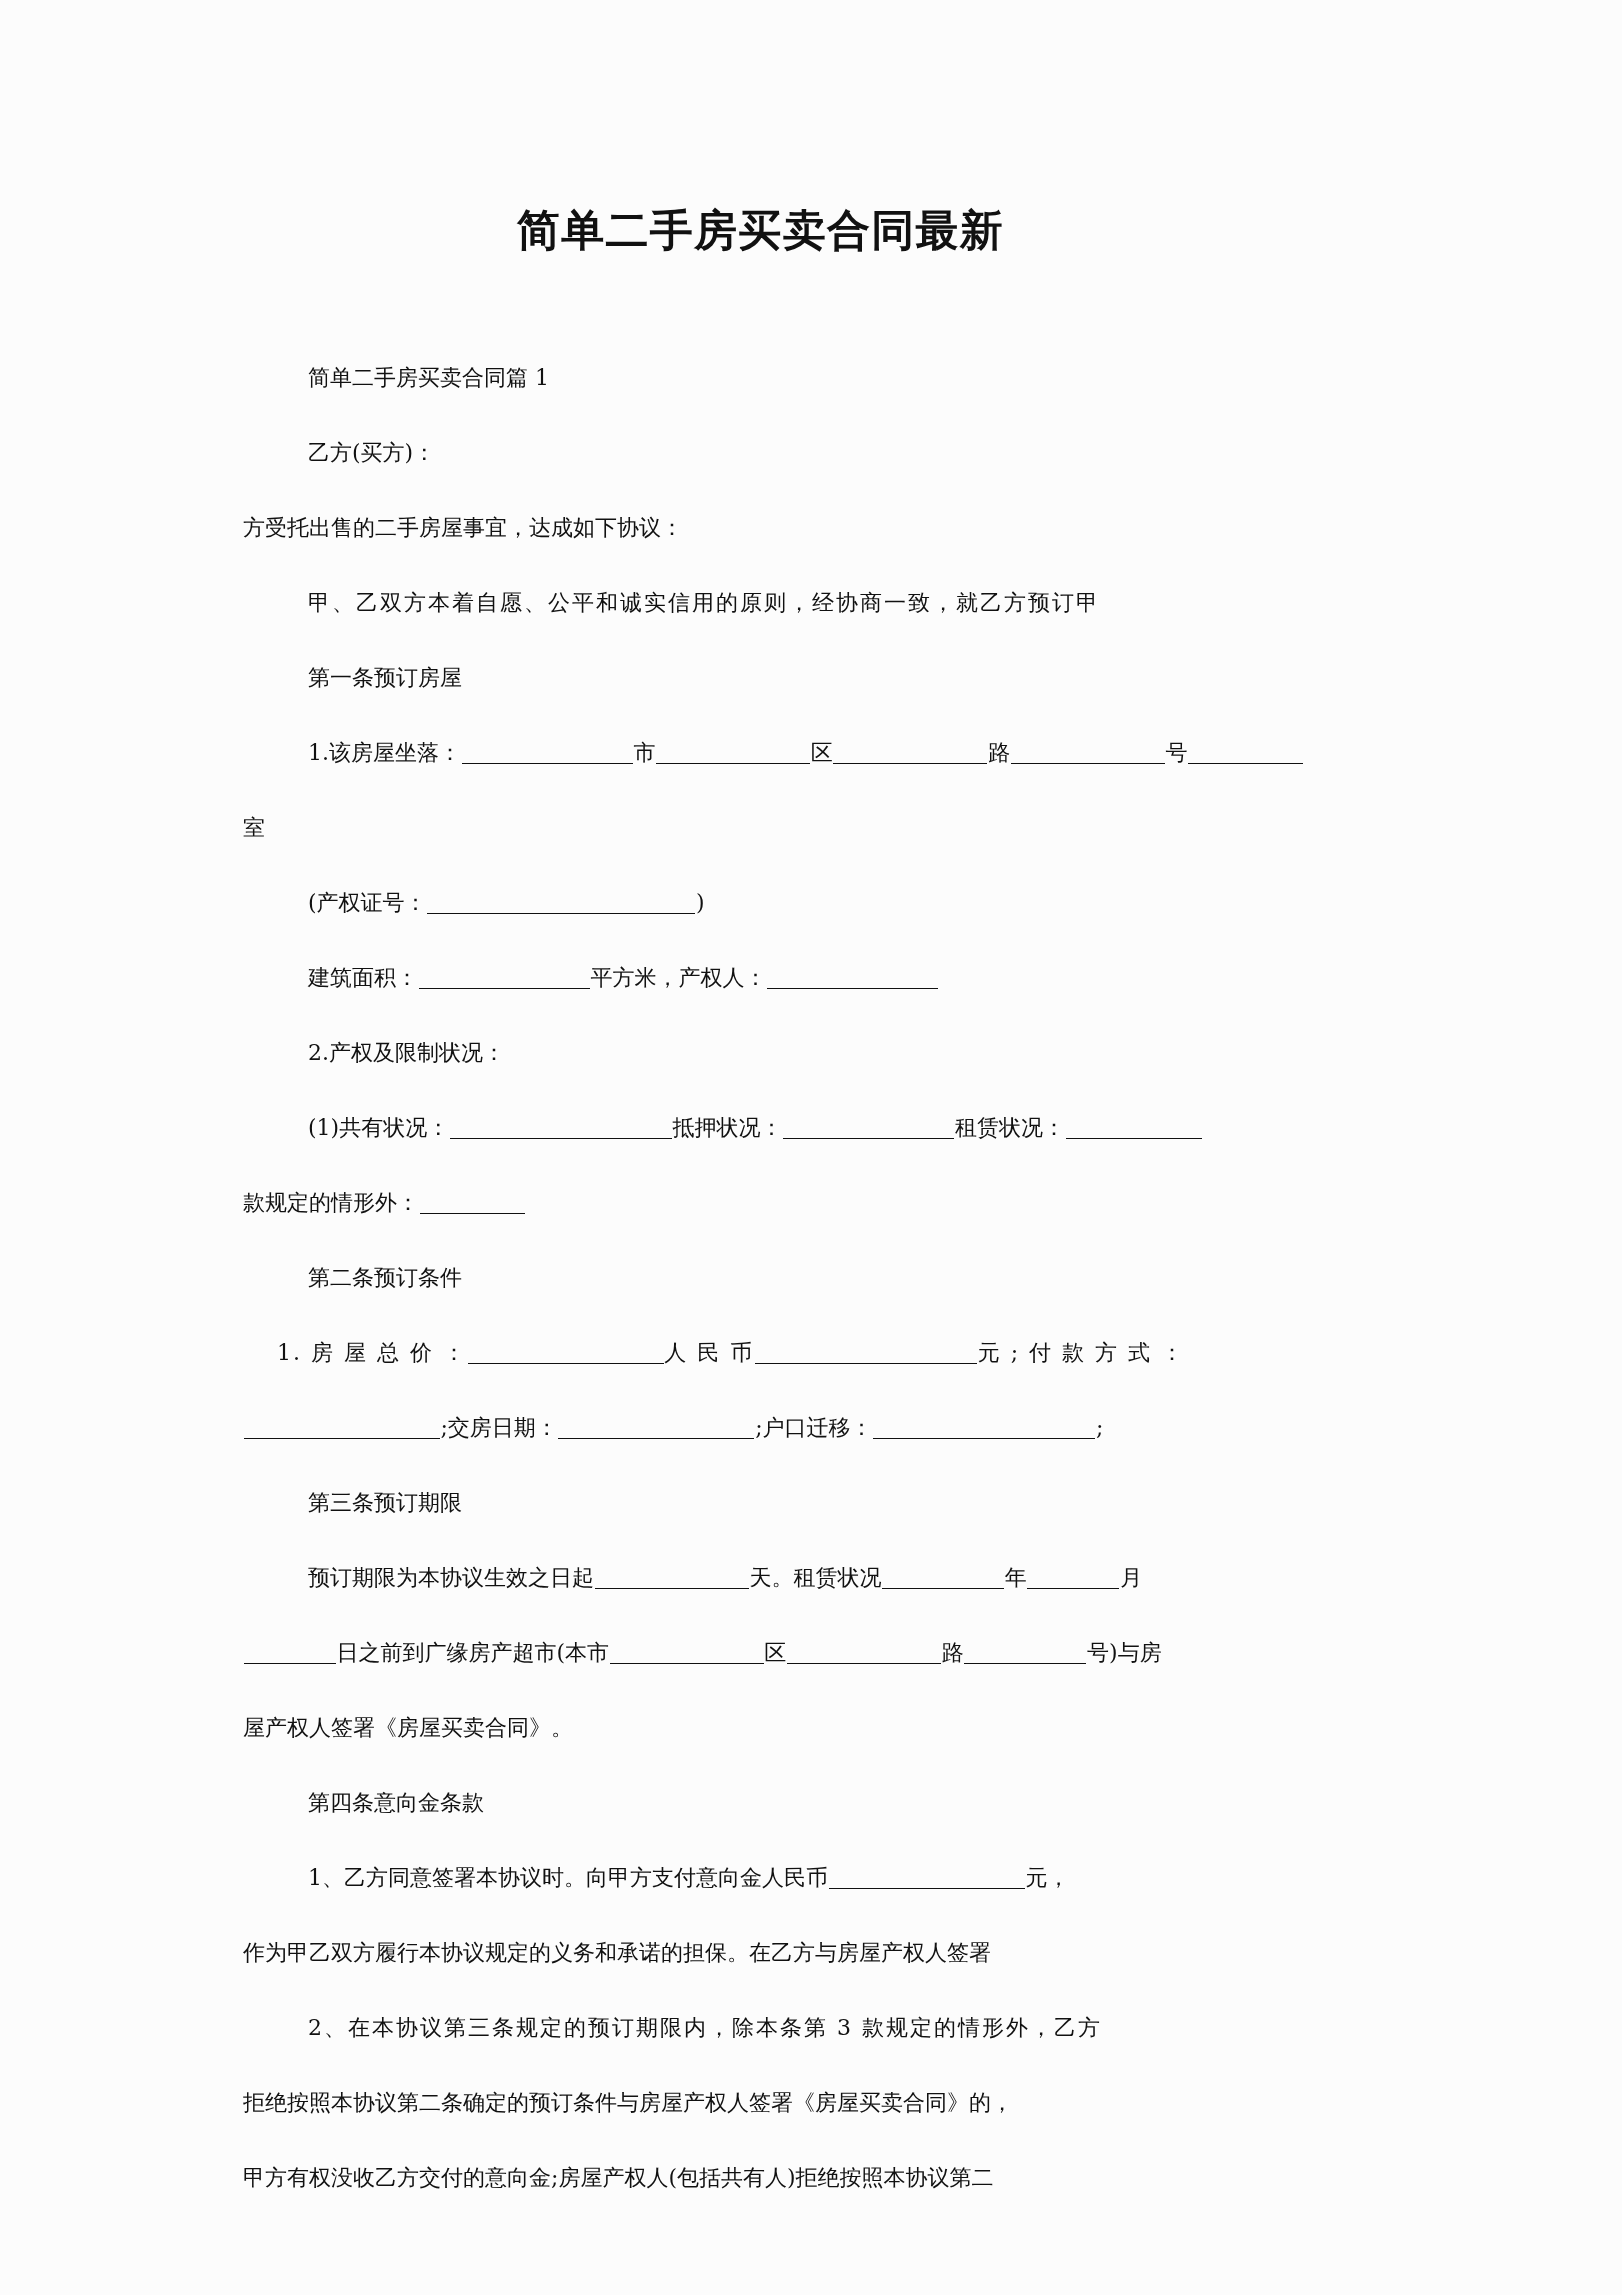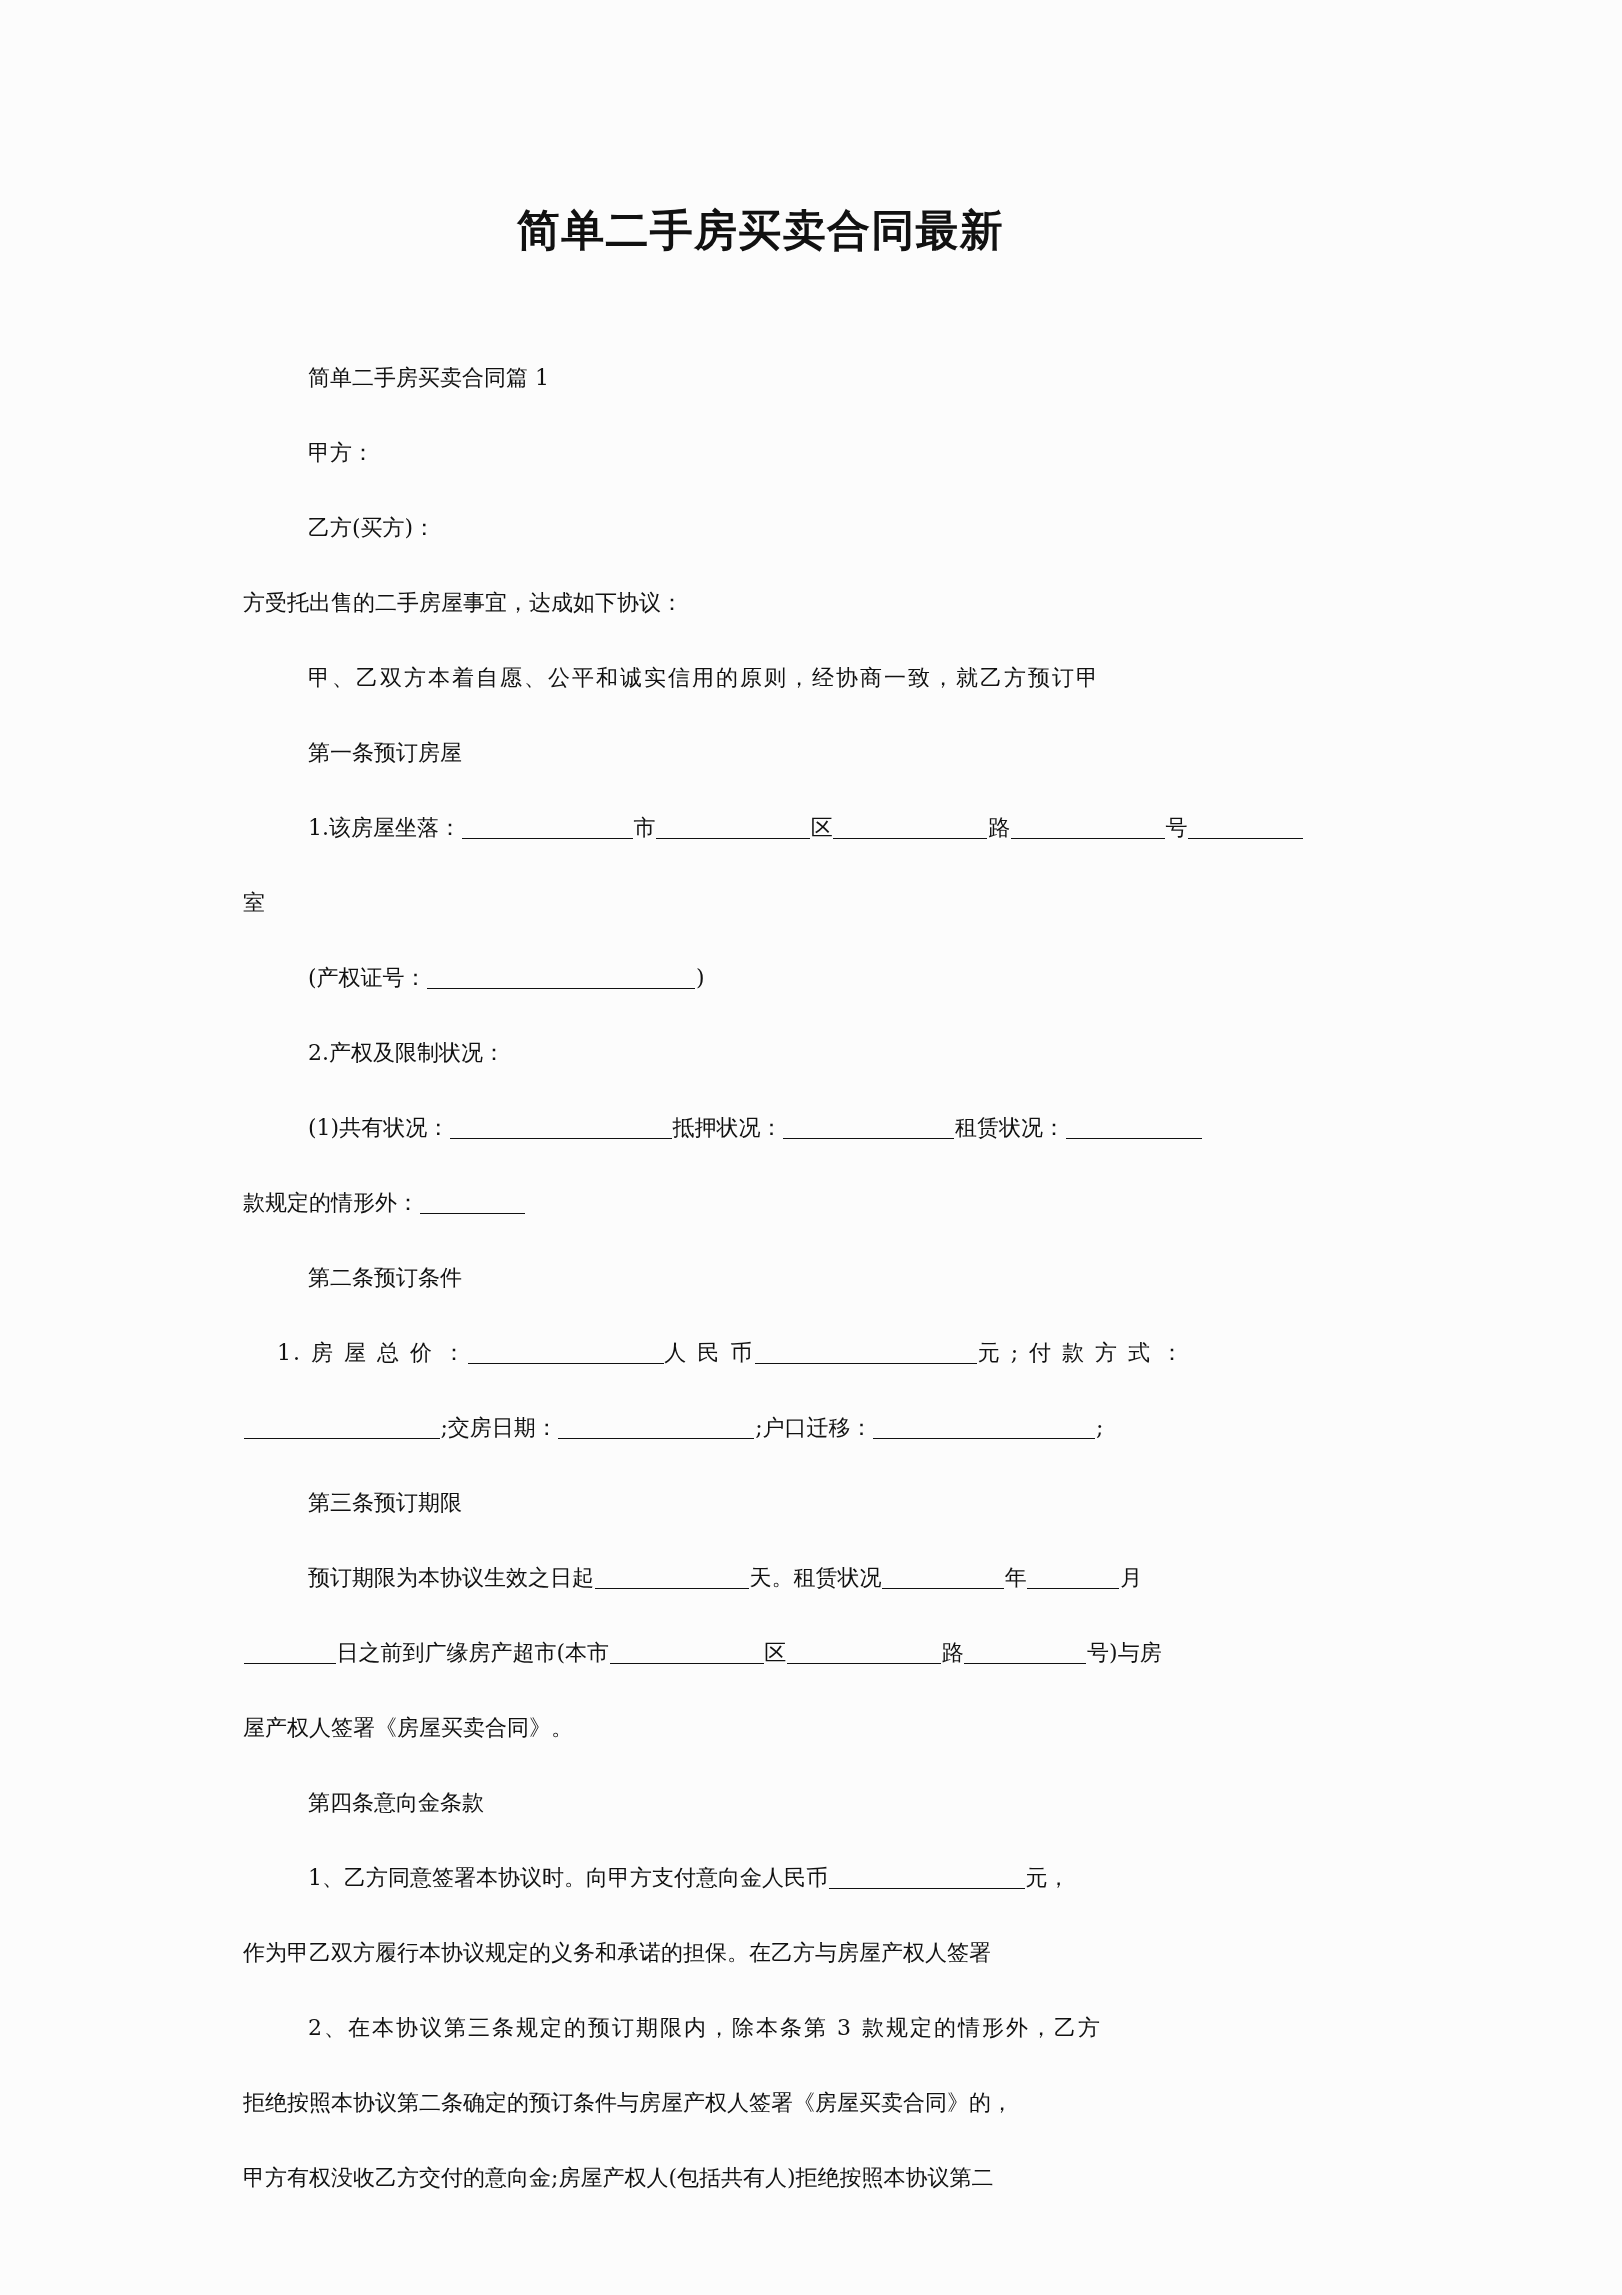--- a/index.html
+++ b/index.html
@@ -69,38 +69,40 @@
 <body>
 
 <div class="page">
 
   <h1 class="doc-title">简单二手房买卖合同最新</h1>
 
   <div class="body-block">
 
     <div class="ln ind">简单二手房买卖合同篇 1</div>
 
-    <div class="ln ind">甲方：</div>
 
     <div class="ln ind">乙方(买方)：</div>
 
     <div class="ln">方受托出售的二手房屋事宜，达成如下协议：</div>
     <div class="ln ind sp1">甲、乙双方本着自愿、公平和诚实信用的原则，经协商一致，就乙方预订甲</div>
 
     <div class="ln ind">第一条预订房屋</div>
 
     <div class="ln ind">
       <span>1.该房屋坐落：</span><span class="bl w9"></span><span>市</span><span class="bl w8"></span><span>区</span><span class="bl w8"></span><span>路</span><span class="bl w8"></span><span>号</span><span class="bl wend"></span>
     </div>
     <div class="ln">室</div>
 
     <div class="ln ind">
       <span>(产权证号：</span><span class="bl w12"></span><span>)</span>
     </div>
 
+    <div class="ln ind">
+      <span>建筑面积：</span><span class="bl w9"></span><span>平方米，产权人：</span><span class="bl w9"></span>
+    </div>
 
     <div class="ln ind">2.产权及限制状况：</div>
 
     <div class="ln ind">
       <span>(1)共有状况：</span><span class="bl w11"></span><span>抵押状况：</span><span class="bl w9"></span><span>租赁状况：</span><span class="bl w7"></span>
     </div>
     <div class="ln">
       <span>款规定的情形外：</span><span class="bl w5"></span>
     </div>
 

